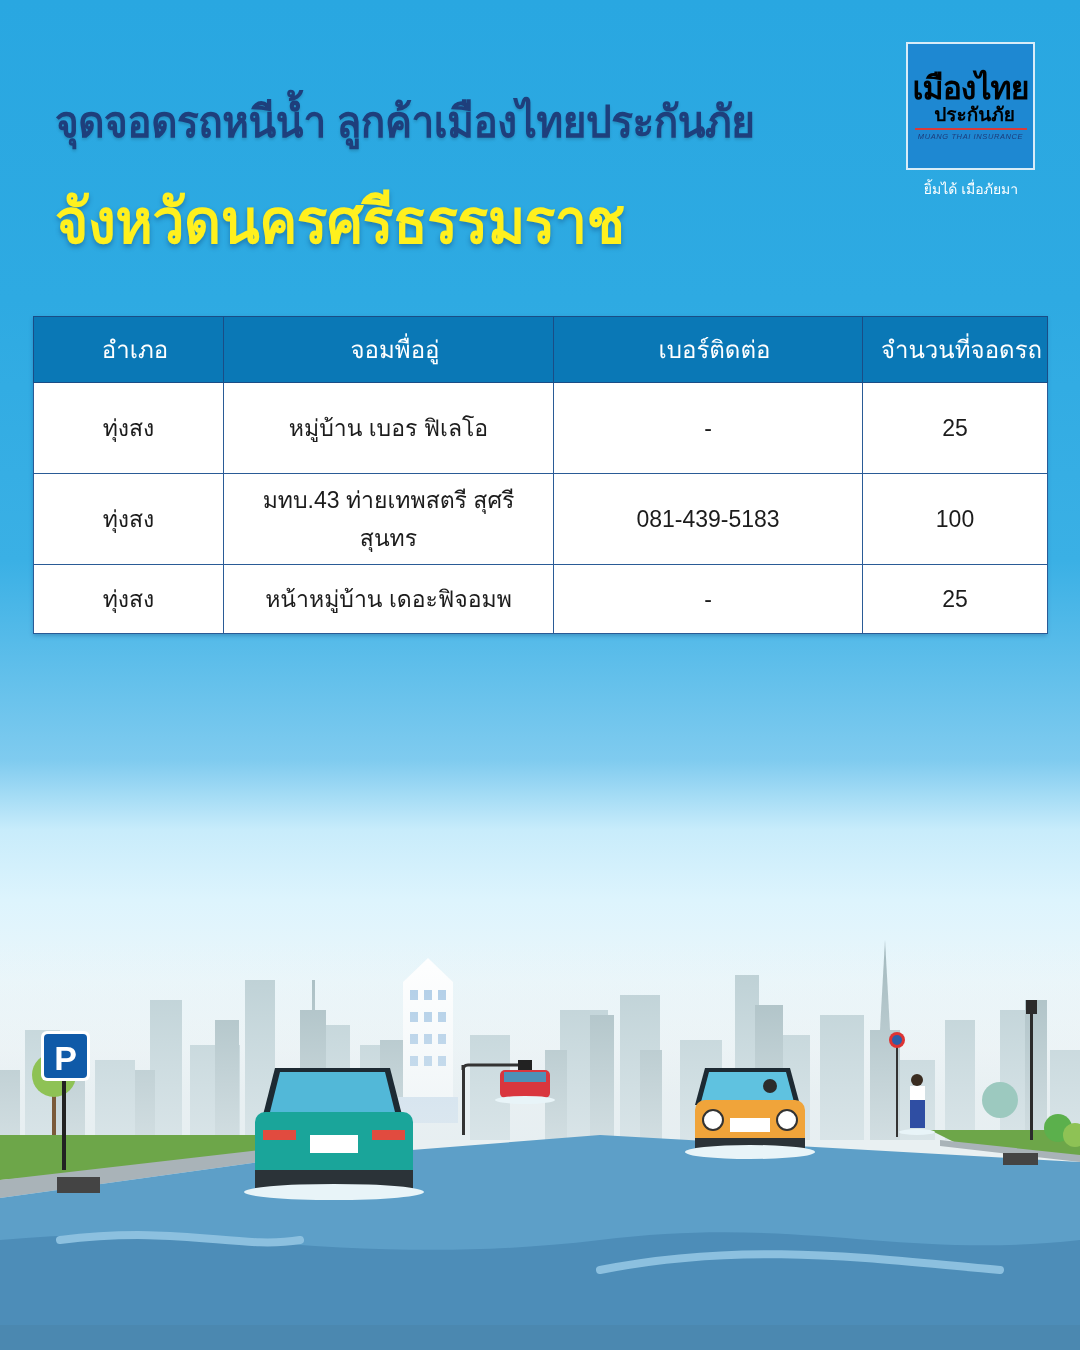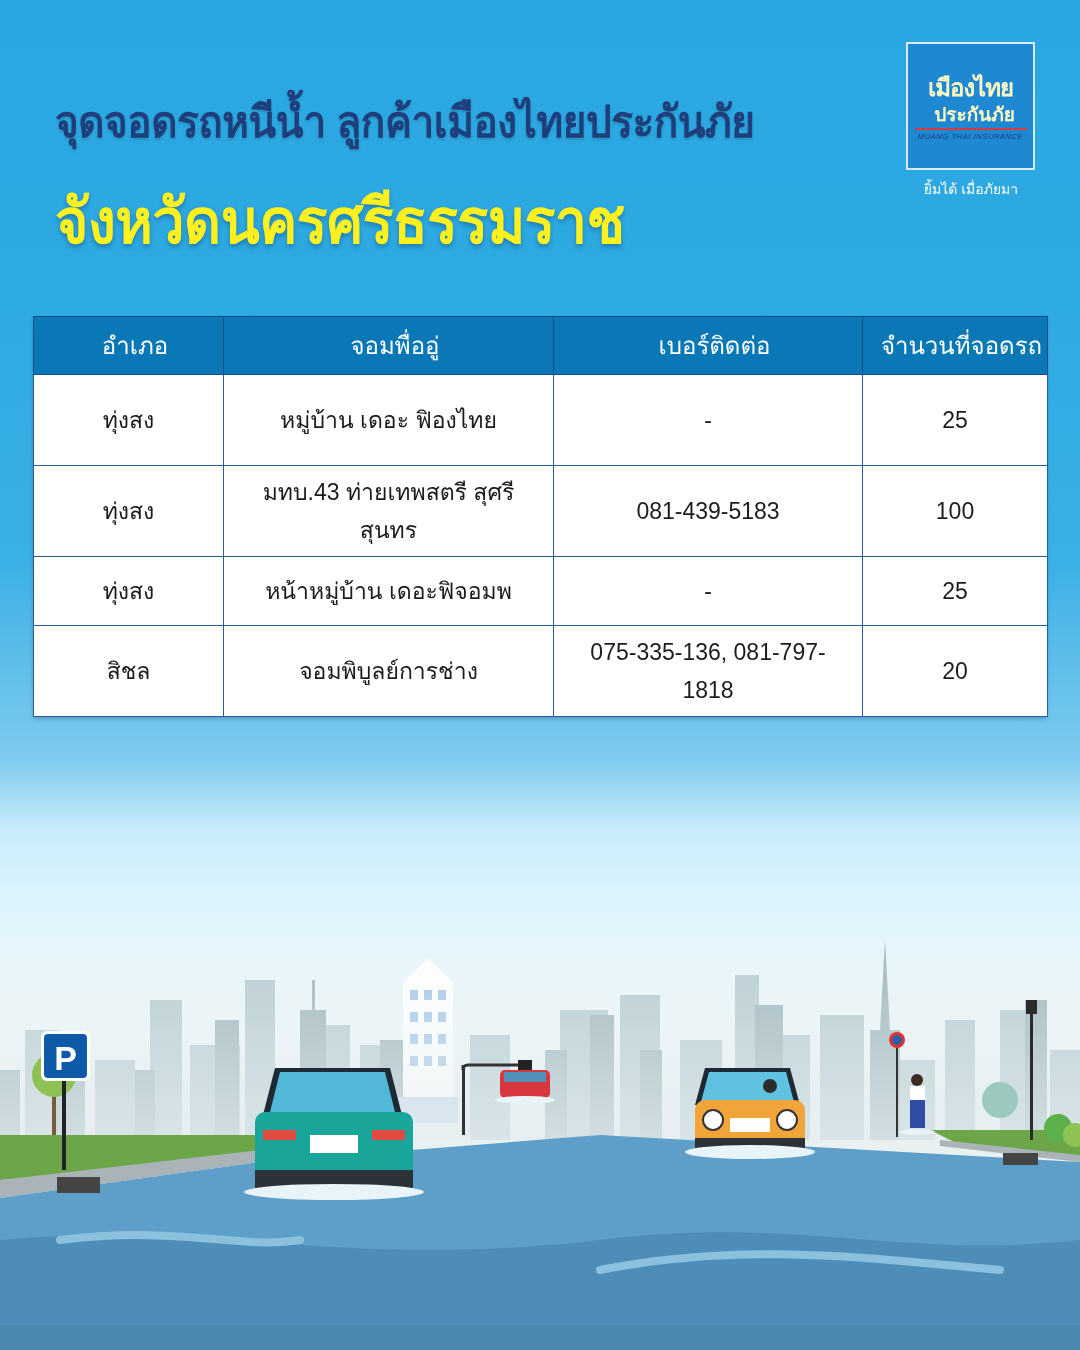--- a/index.html
+++ b/index.html
@@ -32,25 +32,25 @@
 
   .logo-box {
     position: absolute; left: 906px; top: 42px;
     width: 129px; height: 128px;
     background: #1e88d2;
     border: 2px solid #d8ecf8;
     display: flex; flex-direction: column; align-items: center; justify-content: center;
   }
   .logo-th1 {
     font-family: "Liberation Sans", sans-serif; font-weight: bold;
-    font-size: 24px; color: #fef9c3; line-height: 32px; letter-spacing: -1px;
+    font-size: 32px; color: #000000; line-height: 32px; letter-spacing: -1px;
   }
   .logo-th2 {
     font-family: "Liberation Sans", sans-serif; font-weight: bold;
-    font-size: 19px; color: #fef9c3; line-height: 22px; margin-left: 8px;
+    font-size: 19px; color: #000000; line-height: 22px; margin-left: 8px;
   }
   .logo-rule { width: 112px; height: 2px; background: #d93b3b; margin: 2px 0 2px; }
   .logo-en {
     font-family: "Liberation Sans", sans-serif; font-size: 7.5px;
     color: #1d3b7a; letter-spacing: 0.6px; font-style: italic;
   }
   .logo-tagline {
     position: absolute; left: 904px; top: 178px; width: 134px; text-align: center;
     font-family: "Liberation Sans", sans-serif; font-size: 14px; color: #ffffff;
   }
@@ -60,21 +60,21 @@
     position: absolute; left: 33px; top: 316px; width: 1014px;
     box-shadow: 0 2px 4px rgba(0,40,90,0.25);
   }
   table {
     width: 100%; border-collapse: collapse;
     font-family: "Liberation Sans", sans-serif;
     table-layout: fixed;
   }
   th {
     background: #0a78b6; color: #ffffff; font-weight: normal;
-    font-size: 24px; height: 58px;
+    font-size: 24px; height: 66px;
     border: 1px solid #1a4d86;
     text-align: center; vertical-align: middle; padding-left: 13px;
   }
   td {
     background: #ffffff; color: #1c1c1c;
     font-size: 23px; line-height: 38px;
     border: 1px solid #2a5b96;
     text-align: center; vertical-align: middle;
     padding: 0 14px;
   }
@@ -114,41 +114,35 @@
       <tr>
         <th>อำเภอ</th>
         <th>จอมพื่ออู่</th>
         <th>เบอร์ติดต่อ</th>
         <th>จำนวนที่จอดรถ</th>
       </tr>
     </thead>
     <tbody>
       <tr class="r-tall">
         <td>ทุ่งสง</td>
-        <td>หมู่บ้าน เดอะ ฟิองไทย</td>
+        <td>หมู่บ้าน เบอร ฟิเลโอ</td>
         <td>-</td>
         <td>25</td>
       </tr>
       <tr class="r-tall">
         <td>ทุ่งสง</td>
         <td style="padding:0 24px;">มทบ.43 ท่ายเทพสตรี สุศรี สุนทร</td>
         <td>081-439-5183</td>
         <td>100</td>
       </tr>
       <tr class="r-short">
         <td>ทุ่งสง</td>
         <td>หน้าหมู่บ้าน เดอะฟิจอมพ</td>
         <td>-</td>
         <td>25</td>
-      </tr>
-      <tr class="r-tall">
-        <td>สิชล</td>
-        <td>จอมพิบูลย์การช่าง</td>
-        <td style="padding:0 18px;">075-335-136, 081-797-1818</td>
-        <td>20</td>
       </tr>
     </tbody>
   </table>
 </div>
 
 <div class="scene">
   <svg width="1080" height="410" viewBox="0 0 1080 410" xmlns="http://www.w3.org/2000/svg">
     <defs>
       <linearGradient id="fog" x1="0" y1="0" x2="0" y2="1">
         <stop offset="0" stop-color="#eaf3f6" stop-opacity="0"></stop>

